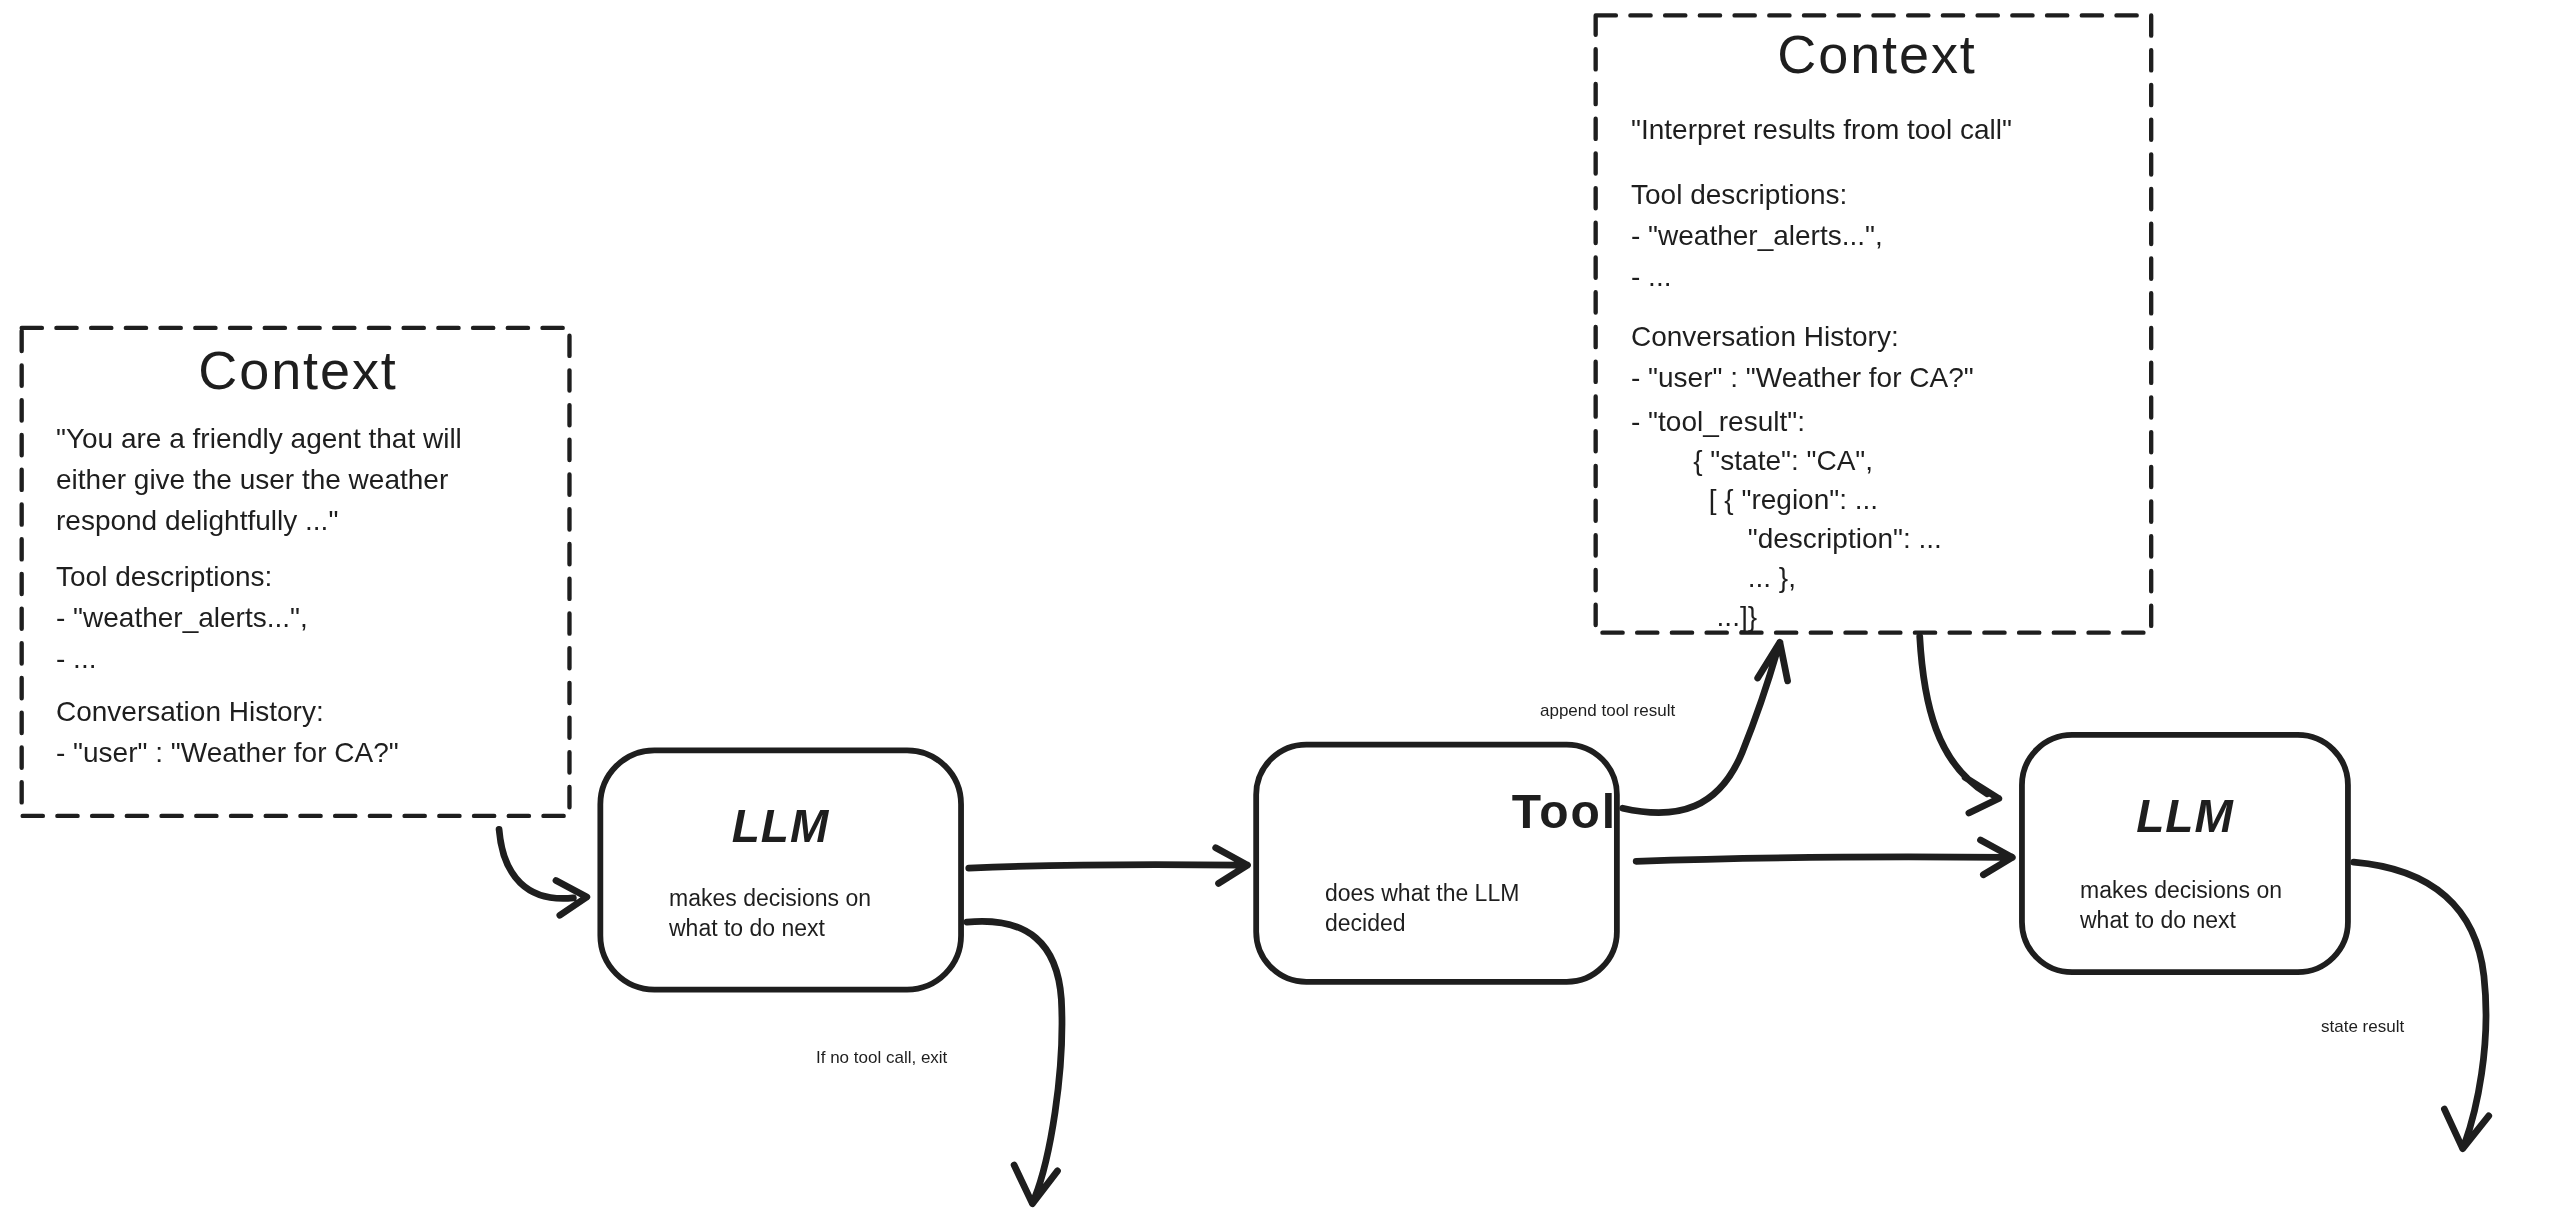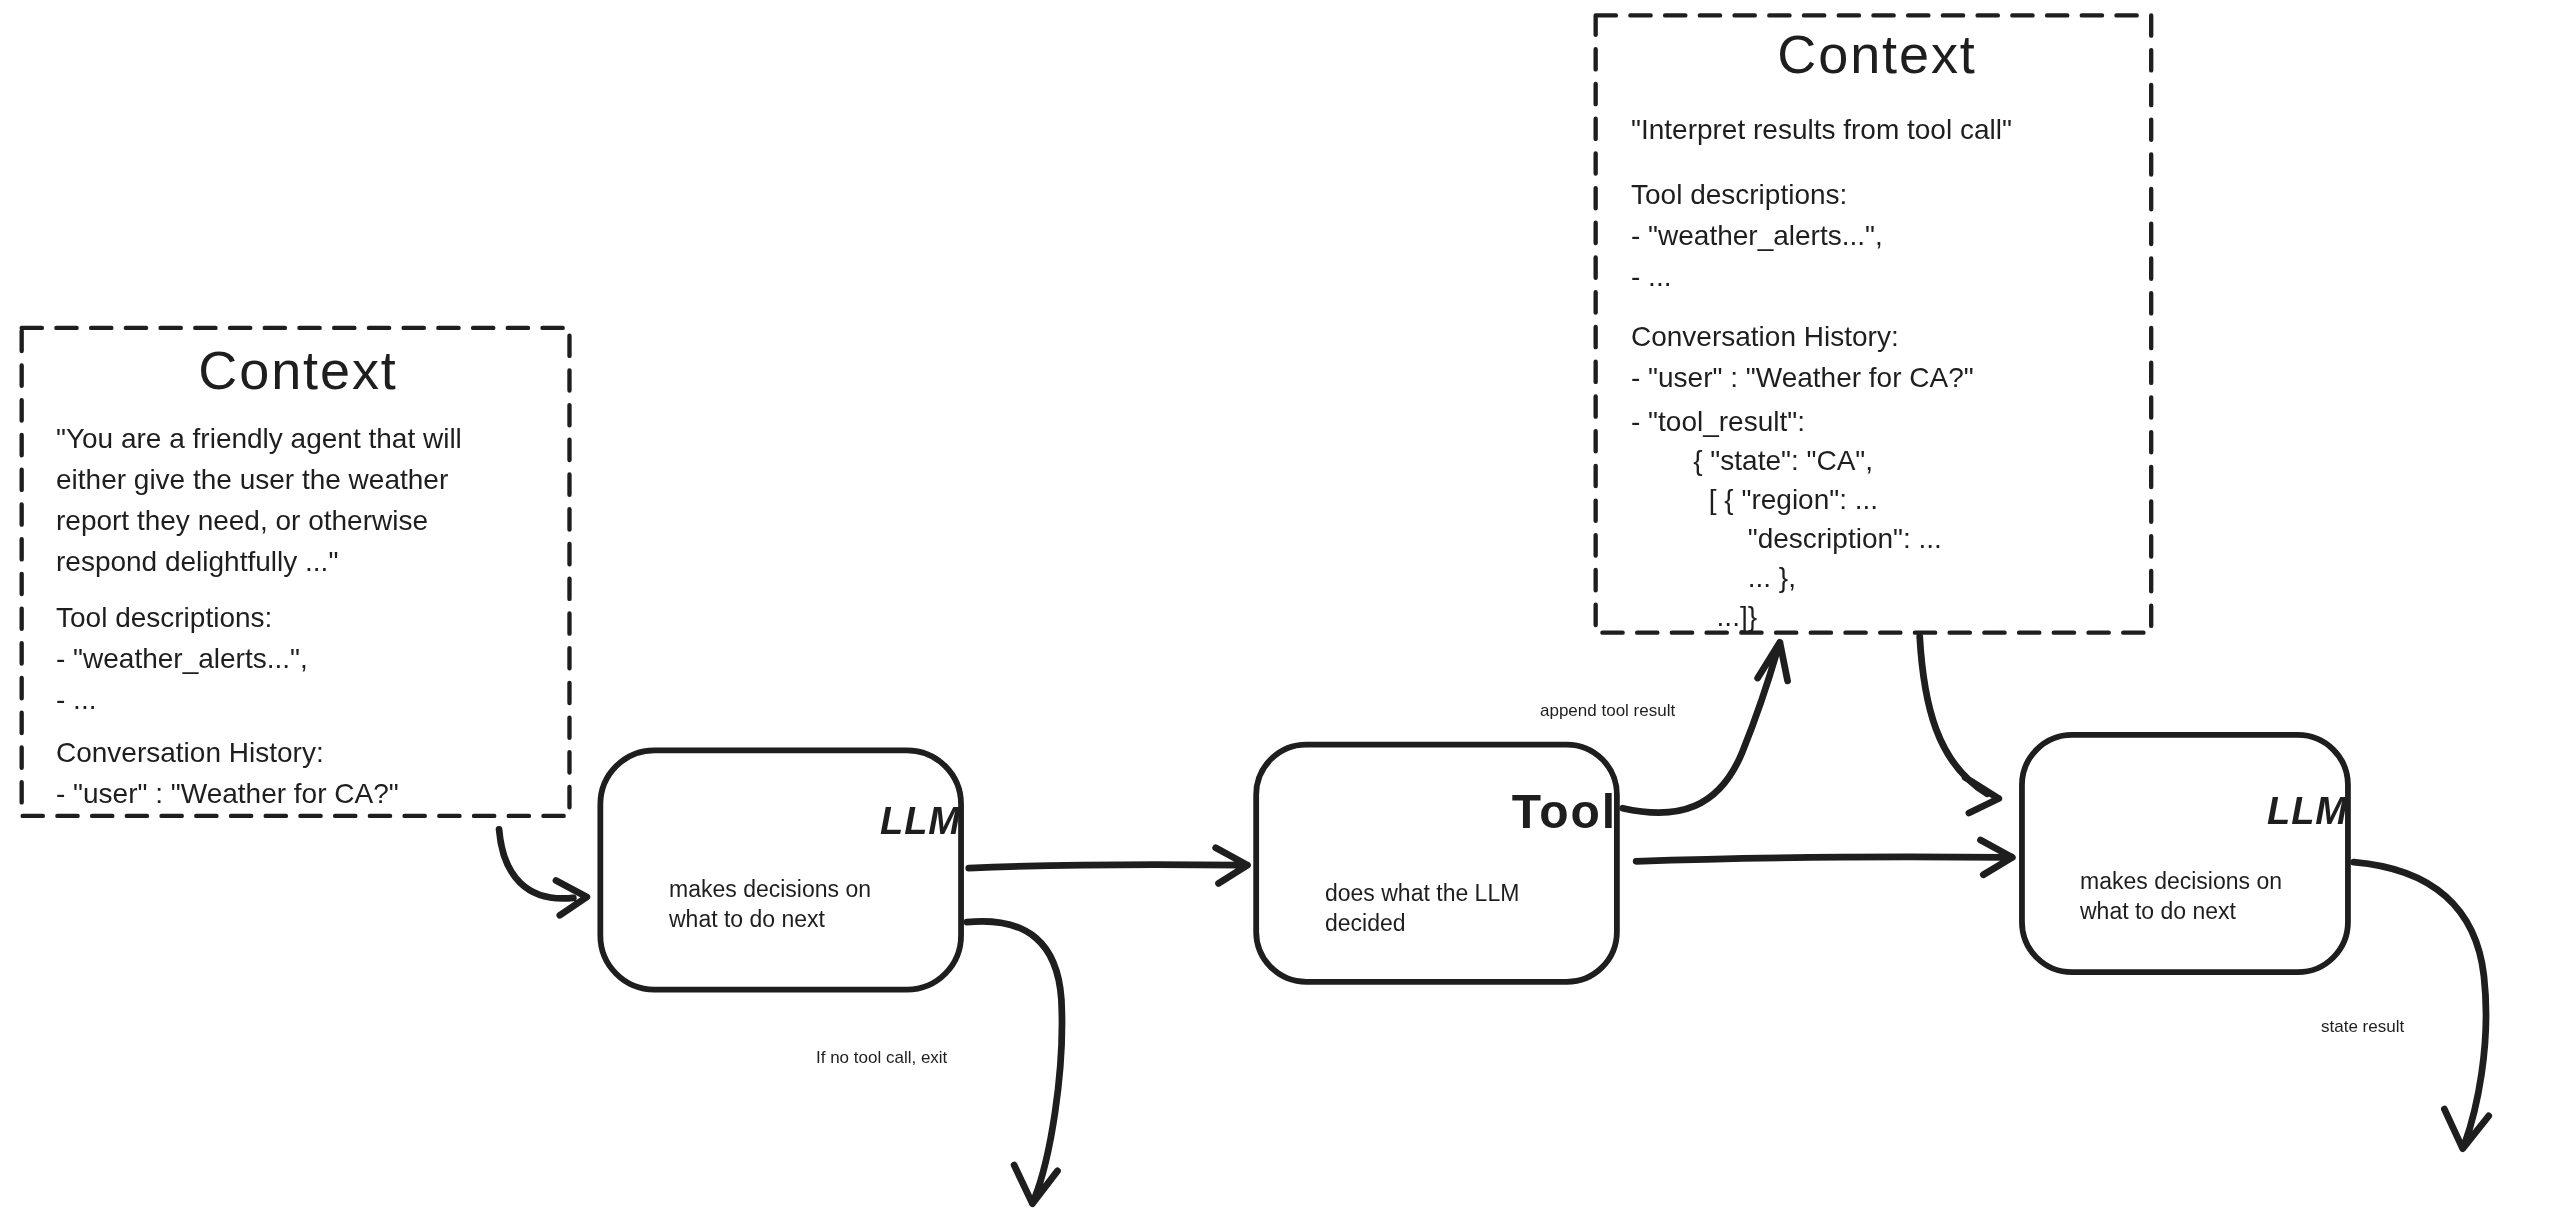--- a/index.html
+++ b/index.html
@@ -16,22 +16,22 @@
     fill:none;stroke:#1e1e1e;stroke-linecap:round;stroke-linejoin:round;
   }
   .node-text{position:absolute;box-sizing:border-box;}
   .ctx-text{padding:9.6px 29px 0 35px;}
   .box-title{
     text-align:center;
     font-size:54px;font-weight:400;letter-spacing:1.9px;
     line-height:1.1;
   }
   .llm-title{
-    text-align:right;
-    font-size:38px;font-weight:700;font-style:italic;letter-spacing:1px;
+    text-align:center;
+    font-size:46px;font-weight:700;font-style:italic;letter-spacing:1px;
     line-height:1.1;
   }
   .tool-title{
     text-align:right;
     font-size:48px;font-weight:600;letter-spacing:1.9px;
     line-height:1.1;
   }
   .para{font-size:28px;line-height:41px;white-space:pre;}
   .para.tight{line-height:39px;}
   .node-desc{font-size:23px;line-height:30px;white-space:pre;}
@@ -65,21 +65,21 @@
     <path d="M 1004,900 C 1100,896 1204,896 1287,897 M 1293,897 L 1260,879 M 1293,897 L 1263,916" stroke-width="7"></path>
     <path d="M 1682,838 C 1740,851 1782,838 1806,780 C 1820,745 1835,700 1843,672 M 1845,666 L 1822,703 M 1845,666 L 1853,706" stroke-width="7"></path>
     <path d="M 1990,660 C 1994,730 2008,792 2060,823 M 2072,828 L 2037,806 M 2072,828 L 2041,843" stroke-width="7"></path>
     <path d="M 1696,893 C 1812,889 1970,888 2080,889 M 2086,889 L 2053,871 M 2086,889 L 2056,907" stroke-width="7"></path>
     <path d="M 1002,956 C 1066,950 1096,979 1100,1036 C 1104,1112 1088,1203 1072,1243 M 1070,1248 L 1051,1208 M 1070,1248 L 1096,1214" stroke-width="7"></path>
     <path d="M 2440,894 C 2522,901 2567,942 2575,1012 C 2583,1084 2567,1153 2555,1186 M 2553,1191 L 2534,1150 M 2553,1191 L 2580,1157" stroke-width="7"></path>
   </svg>
 
   <div class="node-text ctx-text ctx-left" style="left:21px;top:328px;width:548px;height:488px;">
     <div class="box-title title-row">Context</div>
-    <div class="para p1"><div class="line">"You are a friendly agent that will</div><div class="line">either give the user the weather</div><div class="line">report they need, or otherwise</div><div class="line">respond delightfully ..."</div></div>
+    <div class="para p1"><div class="line">"You are a friendly agent that will</div><div class="line">either give the user the weather</div><div class="line">respond delightfully ..."</div></div>
     <div class="para p2"><div class="line">Tool descriptions:</div><div class="line">- "weather_alerts...",</div><div class="line">- ...</div></div>
     <div class="para p3"><div class="line">Conversation History:</div><div class="line">- "user" : "Weather for CA?"</div></div>
   </div>
 
   <div class="node-text ctx-text ctx-right" style="left:1596px;top:15.4px;width:556px;height:617px;">
     <div class="box-title title-row">Context</div>
     <div class="para p1"><div class="line">"Interpret results from tool call"</div></div>
     <div class="para p2"><div class="line">Tool descriptions:</div><div class="line">- "weather_alerts...",</div><div class="line">- ...</div></div>
     <div class="para p3"><div class="line">Conversation History:</div><div class="line">- "user" : "Weather for CA?"</div></div>
     <div class="para p4 tight"><div class="line">- "tool_result":</div><div class="line">        { "state": "CA",</div><div class="line">          [ { "region": ...</div><div class="line">               "description": ...</div><div class="line">               ... },</div><div class="line">           ...]}</div></div>

